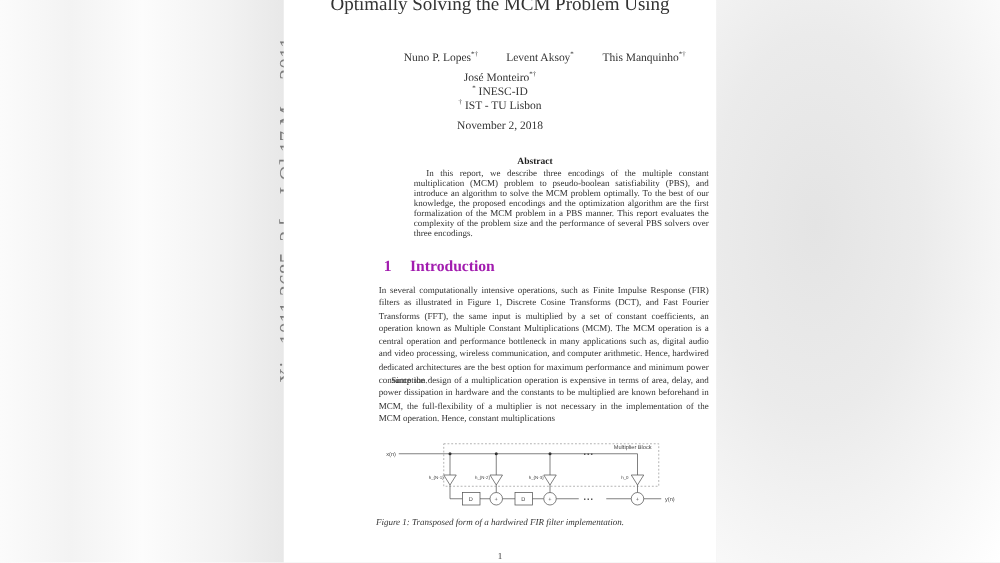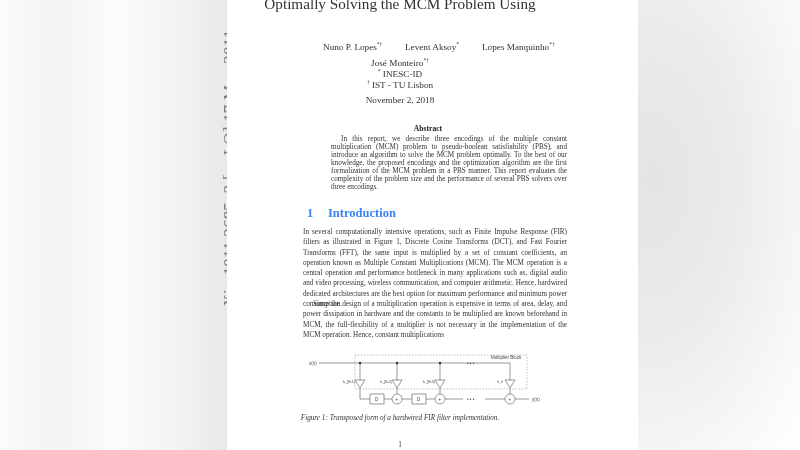--- a/index.html
+++ b/index.html
@@ -11,21 +11,21 @@
   }
   .bg-right {
     position:absolute; left:573px; top:0; width:227px; height:450px;
     background: radial-gradient(ellipse at 35% 40%, #e4e4e4 0%, #ebebeb 40%, #f7f7f7 75%, #ffffff 100%);
   }
   .bg-left {
     position:absolute; left:0; top:0; width:227px; height:450px;
     background: linear-gradient(90deg, #fbfbfb 0%, #f3f3f3 25%, #fcfcfc 50%, #f2f2f2 80%, #e8e8e8 100%);
   }
   .page {
-    position:absolute; left:227px; top:0; width:411px; height:450px;
+    position:absolute; left:227px; top:0; width:346px; height:450px;
     background:#fff;
   }
   .arxiv {
     position:absolute; left:220px; top:320px;
     transform-origin:0 0; transform:rotate(-90deg);
     width:290px; font-size:17px; color:#7a7a7a; white-space:nowrap;
     letter-spacing:0.2px;
   }
   .title {
     position:absolute; left:0; top:-6px; width:346px; text-align:center;
@@ -38,21 +38,21 @@
   .affil {
     position:absolute; left:0; width:346px; text-align:center; font-size:9.2px; color:#333; line-height:11px;
   }
   .abstract-h { position:absolute; top:124px; left:0; width:346px; text-align:center; font-size:7.6px; font-weight:bold; color:#222;margin-left:28px;}
   .abstract-body {
     position:absolute; top:135px; left:104px; width:236px;
     font-size:7.2px; line-height:8px; text-align:justify; color:#333;
     text-indent:10px; margin:0;
   }
   .section-h {
-    position:absolute; top:206px; left:80px; font-size:12.5px; font-weight:bold; color:#3b82f6;
+    position:absolute; top:206px; left:80px; font-size:12.5px; font-weight:bold; color:#a21caf;
   }
   .section-h .num { display:inline-block; width:21px; }
   .intro {
     position:absolute; left:76px; width:264px; font-size:7.2px; line-height:10.3px;
     text-align:justify; color:#333; margin:0;
   }
   .figure { position:absolute; left:80px; top:350px; width:266px; height:62px; }
   .caption { position:absolute; top:414px; left:0; width:346px; text-align:center; font-size:7.2px; color:#333;font-style:italic;}
   .pagenum { position:absolute; top:441px; left:0; width:346px; text-align:center; font-size:7.2px; color:#333;}
 </style>
@@ -65,21 +65,21 @@
 <div class="arxiv">arXiv:1011.2685v2  [cs.LO]  17 May 2011</div>
 
 <div class="page">
   <div class="title">
     <div>Optimally Solving the MCM Problem Using</div>
   </div>
 
   <div class="authors">
     <span style="left:96px"><span style="position:static">Nuno P. Lopes</span><sup style="font-size:5.5px">*†</sup></span>
     <span style="left:178px"><span style="position:static">Levent Aksoy</span><sup style="font-size:5.5px">*</sup></span>
-    <span style="left:255px"><span style="position:static">Lopes Manquinho</span><sup style="font-size:5.5px">*†</sup></span>
+    <span style="left:255px"><span style="position:static">This Manquinho</span><sup style="font-size:5.5px">*†</sup></span>
   </div>
   <div class="affil" style="top:55px"><span>José Monteiro</span><sup style="font-size:5.5px">*†</sup></div>
   <div class="affil" style="top:66px"><sup style="font-size:5.5px">*</sup> <span>INESC-ID</span></div>
   <div class="affil" style="top:77px"><sup style="font-size:5.5px">†</sup> <span>IST - TU Lisbon</span></div>
   <div class="affil" style="top:95px">November 2, 2018</div>
 
   <div class="abstract-h">Abstract</div>
   <p class="abstract-body">In this report, we describe three encodings of the multiple constant multiplication (MCM) problem to pseudo-boolean satisfiability (PBS), and introduce an algorithm to solve the MCM problem optimally. To the best of our knowledge, the proposed encodings and the optimization algorithm are the first formalization of the MCM problem in a PBS manner. This report evaluates the complexity of the problem size and the performance of several PBS solvers over three encodings.</p>
 
   <div class="section-h"><span class="num">1</span><span>Introduction</span></div>

